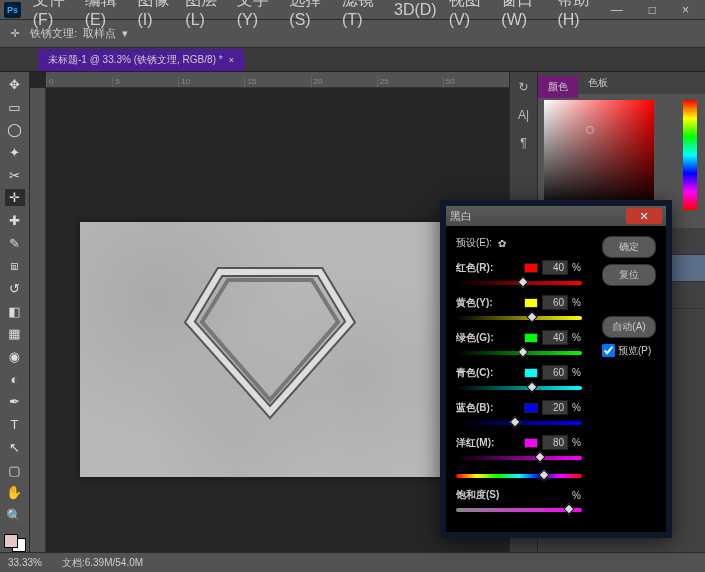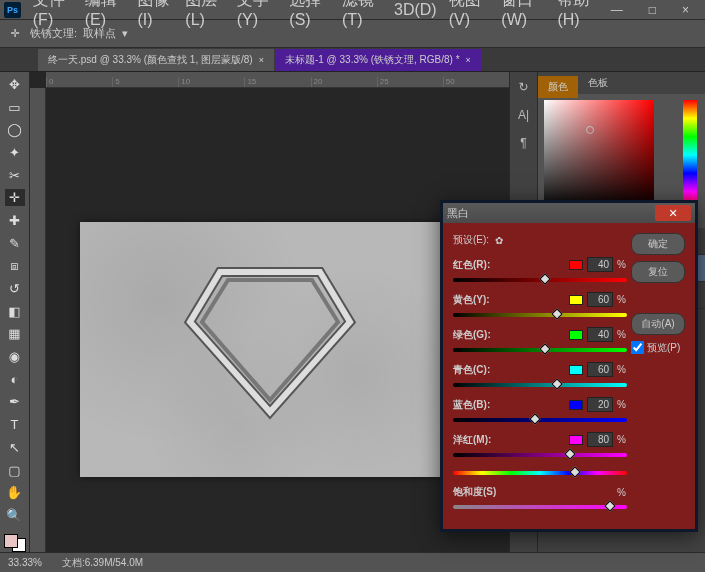--- a/index.html
+++ b/index.html
@@ -44,42 +44,42 @@
 .canvas svg { position: absolute; top: 30px; left: 100px; }
 
 
 .right-strip { width: 28px; background: #424242; border-left: 1px solid #2a2a2a; display: flex; flex-direction: column; align-items: center; padding-top: 6px; gap: 10px; }
 .right-strip .icon { width: 18px; height: 18px; color: #bbb; display: flex; align-items: center; justify-content: center; font-size: 12px; }
 
 
 .right-panels { width: 168px; background: #535353; border-left: 1px solid #2a2a2a; display: flex; flex-direction: column; }
 .panel-tabs { height: 22px; display: flex; align-items: center; background: #424242; }
 .panel-tabs span { padding: 4px 10px; font-size: 10px; }
-.panel-tabs span.active { background: #a16207; margin-top: 8px; }
+.panel-tabs span.active { background: #701a75; margin-top: 8px; }
 .color-picker { height: 130px; padding: 6px; position: relative; }
 .color-field { width: 110px; height: 110px; background: linear-gradient(to right, #fff, #ff0000); position: relative; }
 .color-field::after { content:''; position:absolute; inset:0; background: linear-gradient(to bottom, transparent, #000); }
 .color-cursor { position:absolute; top:26px; left:42px; width:8px; height:8px; border:1px solid #fff; border-radius:50%; }
 .hue-strip { position: absolute; right: 8px; top: 6px; width: 14px; height: 110px; background: linear-gradient(to bottom, #f00, #ff0, #0f0, #0ff, #00f, #f0f, #f00); }
 .color-swatch-sm { position:absolute; left:8px; top:120px; width:20px; height:14px; background:#e6a6a6; border:1px solid #000;}
 
 .layers-panel { flex:1; background:#424242; margin-top:4px; }
 .layer-row { display:flex; align-items:center; padding:4px 6px; gap:6px; border-bottom:1px solid #333; font-size:10px; }
 .layer-row .eye { width:14px; text-align:center; }
 .layer-row .thumb { width:22px; height:18px; background:#888; border:1px solid #000; }
 .layer-row.active { background:#5a6f8a; }
 
 
 .statusbar { position:absolute; bottom:0; left:0; right:0; height:20px; background:#535353; display:flex; align-items:center; padding:0 8px; font-size:10px; gap:20px; border-top:1px solid #2a2a2a;}
 
 
-.dialog { position: absolute; top: 200px; left: 440px; width: 258px; background: #7f1d1d; border: 3px solid #0f172a; box-shadow: 0 4px 20px rgba(0,0,0,0.6); z-index: 10; }
+.dialog { position: absolute; top: 200px; left: 440px; width: 232px; background: #000000; border: 6px solid #0f172a; box-shadow: 0 4px 20px rgba(0,0,0,0.6); z-index: 10; }
 .dialog .titlebar { height: 20px; background: linear-gradient(to bottom, #5a5a5a, #4a4a4a); display: flex; align-items: center; padding: 0 4px; font-size: 11px; }
 .dialog .titlebar .close-btn { margin-left: auto; width: 36px; height: 16px; background: #c0392b; color: #fff; display: flex; align-items: center; justify-content: center; font-size: 11px; border-radius: 2px; cursor: pointer; }
-.dialog .body { padding: 10px 10px 10px 10px; display: flex; gap: 4px; }
+.dialog .body { padding: 10px 10px 10px 10px; display: flex; gap: 20px; }
 .dialog .left { flex: 1; }
 .dialog .right { width: 54px; display: flex; flex-direction: column; gap: 6px; align-items: stretch; }
 .dlg-btn { background: #5a5a5a; border: 1px solid #333; border-radius: 9px; padding: 3px 0; font-size: 10px; text-align: center; cursor: pointer; }
 .dlg-check { font-size:10px; display:flex; align-items:flex-start; gap:3px; }
 .row { display: flex; align-items: center; margin-bottom: 2px; gap: 4px; font-size: 10px; }
 .row .label { width: 46px; font-weight: bold; }
 .row .swatch { width: 14px; height: 10px; border: 1px solid #222; }
 .row .value { width: 26px; background: #3a3a3a; text-align: right; padding: 1px 3px; border: 1px solid #222; font-size:10px; }
 .row .pct { width:10px; }
 .slider { height: 10px; position: relative; margin: 0 0 8px 0; }
@@ -115,23 +115,20 @@
 </div>
 
 <div class="optbar">
   <div class="tool-indicator">✛</div>
   <span>铁锈文理:</span>
   <span>取样点</span>
   <span>▾</span>
 </div>
 
 <div class="tabbar">
-  <div class="tab">
-    <span>终一天.psd @ 33.3% (颜色查找 1, 图层蒙版/8)</span><span class="close">×</span>
-  </div>
   <div class="tab active">
     <span>未标题-1 @ 33.3% (铁锈文理, RGB/8) *</span><span class="close">×</span>
   </div>
 </div>
 
 <div class="main">
 
   <div class="toolbox">
     <div class="tool">✥</div>
     <div class="tool">▭</div>

